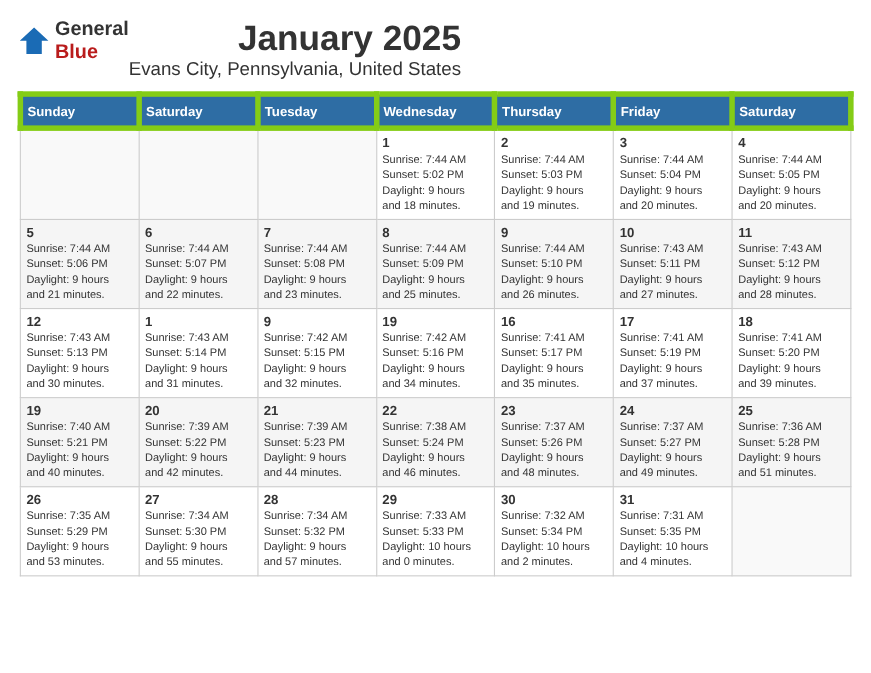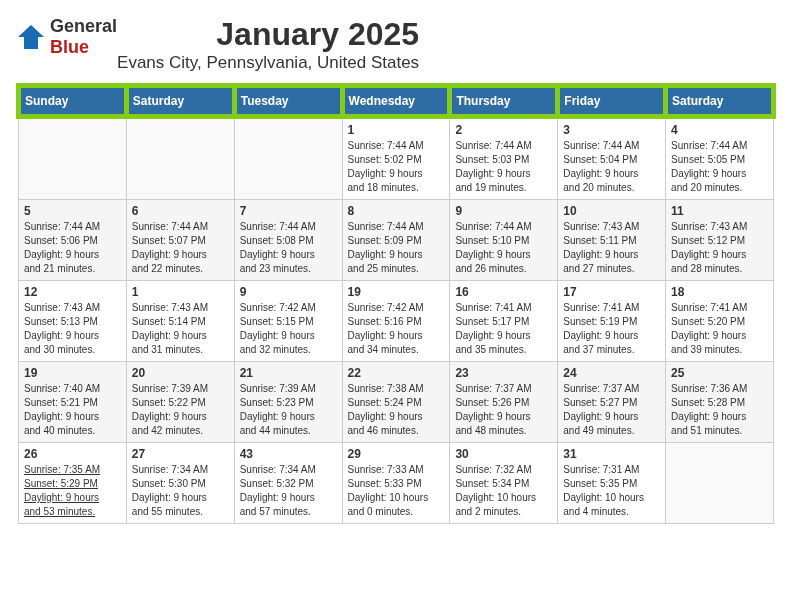--- a/index.html
+++ b/index.html
@@ -297,34 +297,34 @@
           <div class="day-number">25</div>
           <div class="day-detail" style="white-space: pre-line;">Sunrise: 7:36 AM
 Sunset: 5:28 PM
 Daylight: 9 hours
 and 51 minutes.</div>
         </td>
       </tr>
       <tr>
         <td>
           <div class="day-number">26</div>
-          <div class="day-detail" style="white-space: pre-line; text-decoration: underline;">Sunrise: 7:35 AM
+          <div class="day-detail" style="white-space: pre-line;">Sunrise: 7:35 AM
 Sunset: 5:29 PM
 Daylight: 9 hours
 and 53 minutes.</div>
         </td>
         <td>
           <div class="day-number">27</div>
           <div class="day-detail" style="white-space: pre-line;">Sunrise: 7:34 AM
 Sunset: 5:30 PM
 Daylight: 9 hours
 and 55 minutes.</div>
         </td>
         <td>
-          <div class="day-number">43</div>
+          <div class="day-number">28</div>
           <div class="day-detail" style="white-space: pre-line;">Sunrise: 7:34 AM
 Sunset: 5:32 PM
 Daylight: 9 hours
 and 57 minutes.</div>
         </td>
         <td>
           <div class="day-number">29</div>
           <div class="day-detail" style="white-space: pre-line;">Sunrise: 7:33 AM
 Sunset: 5:33 PM
 Daylight: 10 hours

